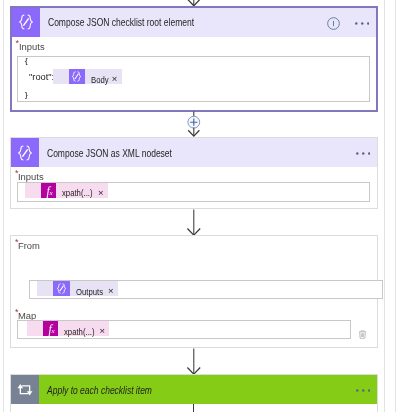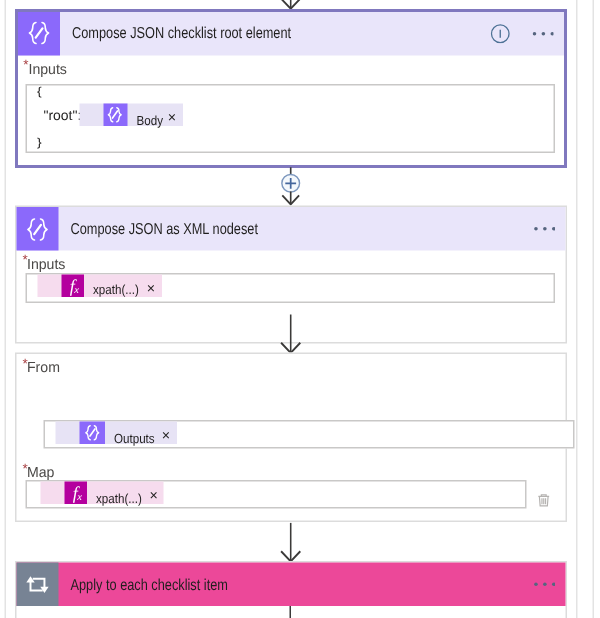--- a/index.html
+++ b/index.html
@@ -10,21 +10,21 @@
   
   .vrule{position:absolute;top:0;width:1px;height:412px;background:#e3e3e3;}
 
   .card{position:absolute;background:#ffffff;box-sizing:border-box;
         border:1px solid #dcdcdc;}
   .card>.body{position:static;}
   .card.sel{border:2px solid #8078be;}
 
   .hdr{position:relative;height:29px;display:flex;align-items:center;}
   .hdr.purple{background:#e9e5fa;}
-  .hdr.grey{background:#ec4899;}
+  .hdr.grey{background:#84cc16;font-style:italic;}
 
   .iconbox{width:28px;height:29px;display:flex;align-items:center;justify-content:center;flex:0 0 28px;}
   .iconbox.purple{background:#8b69fb;}
   .iconbox.grey{background:#778394;}
 
   .ttl{font-size:10.5px;color:#201f1e;margin-left:8px;white-space:nowrap;
        transform:scaleX(0.81);transform-origin:left center;}
 
   .hdr-actions{position:absolute;right:6.8px;top:2.5px;height:29px;display:flex;align-items:center;gap:14.5px;}
 
@@ -114,21 +114,21 @@
   </div>
 
   <svg style="position:absolute;left:180px;top:110px;width:28px;height:28px" viewBox="0 0 28 28">
     <path d="M13.8 1.5 L13.8 7" stroke="#3b3a39" stroke-width="1.1" fill="none"></path>
     <circle cx="13.8" cy="12.2" r="5.9" fill="#f4f8fc" stroke="#7b96bd" stroke-width="0.95"></circle>
     <path d="M13.8 8.6 L13.8 15.8 M10.2 12.2 L17.4 12.2" stroke="#44669c" stroke-width="1.15"></path>
     <path d="M13.8 17.6 L13.8 25.6" stroke="#3b3a39" stroke-width="1.1" fill="none"></path>
     <path d="M8.2 20.3 L13.8 26.2 L19.4 20.3" stroke="#3b3a39" stroke-width="1.25" fill="none" stroke-linejoin="miter"></path>
   </svg>
 
-  <div class="card" style="left:10px;top:137px;width:368px;height:92px">
+  <div class="card" style="left:10px;top:137px;width:368px;height:72px">
     <div class="hdr purple">
       <div class="iconbox purple">
         <svg width="20" height="20" viewBox="0 0 20 20">
             <g fill="none" stroke="#ffffff" stroke-width="1.05" stroke-linecap="round" stroke-linejoin="round">
               <path d="M8.0 3.0 C5.6 3.4 5.9 5.0 5.8 6.6 C5.7 8.2 5.3 9.3 3.6 10 C5.3 10.7 5.7 11.8 5.8 13.4 C5.9 15.0 5.6 16.6 8.0 17.0"></path>
               <path d="M12.0 3.0 C14.4 3.4 14.1 5.0 14.2 6.6 C14.3 8.2 14.7 9.3 16.4 10 C14.7 10.7 14.3 11.8 14.2 13.4 C14.1 15.0 14.4 16.6 12.0 17.0"></path>
               <path d="M12.3 6.9 L7.8 13.1" stroke-width="1.5"></path>
             </g>
           </svg>
       </div>

